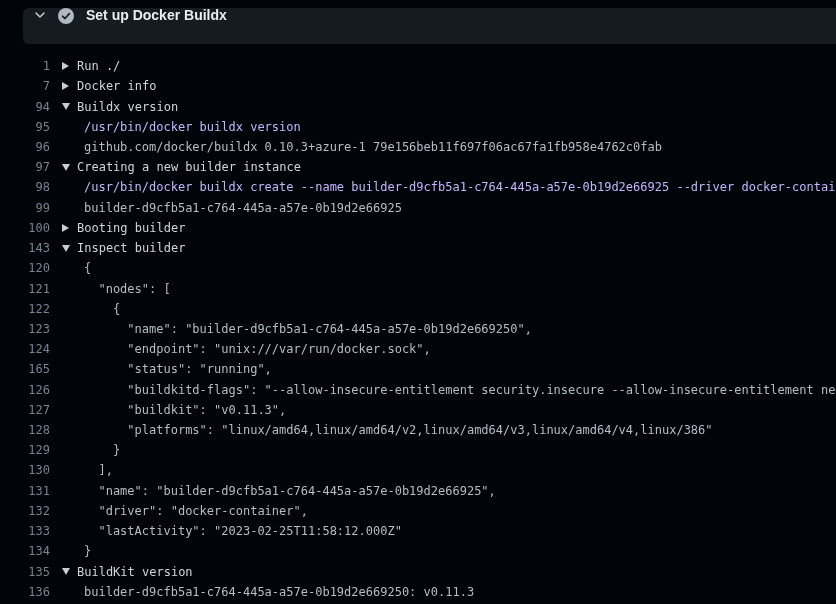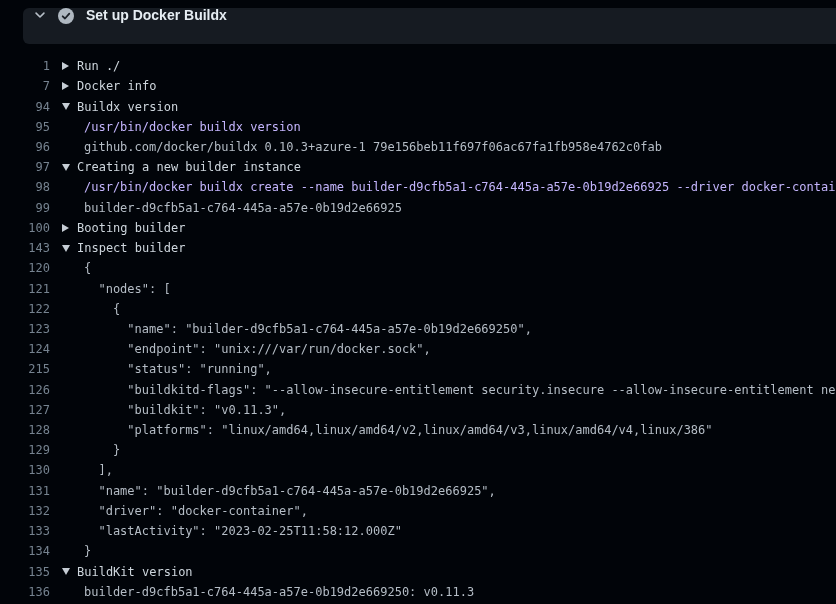--- a/index.html
+++ b/index.html
@@ -145,21 +145,21 @@
     
     <span class="txt">      "name": "builder-d9cfb5a1-c764-445a-a57e-0b19d2e669250",</span>
   </div>
     <div class="line output">
     <span class="ln">124</span>
     <span class="gap"></span>
     
     <span class="txt">      "endpoint": "unix:///var/run/docker.sock",</span>
   </div>
     <div class="line output">
-    <span class="ln">215</span>
+    <span class="ln">165</span>
     <span class="gap"></span>
     
     <span class="txt">      "status": "running",</span>
   </div>
     <div class="line output">
     <span class="ln">126</span>
     <span class="gap"></span>
     
     <span class="txt">      "buildkitd-flags": "--allow-insecure-entitlement security.insecure --allow-insecure-entitlement network</span>
   </div>

